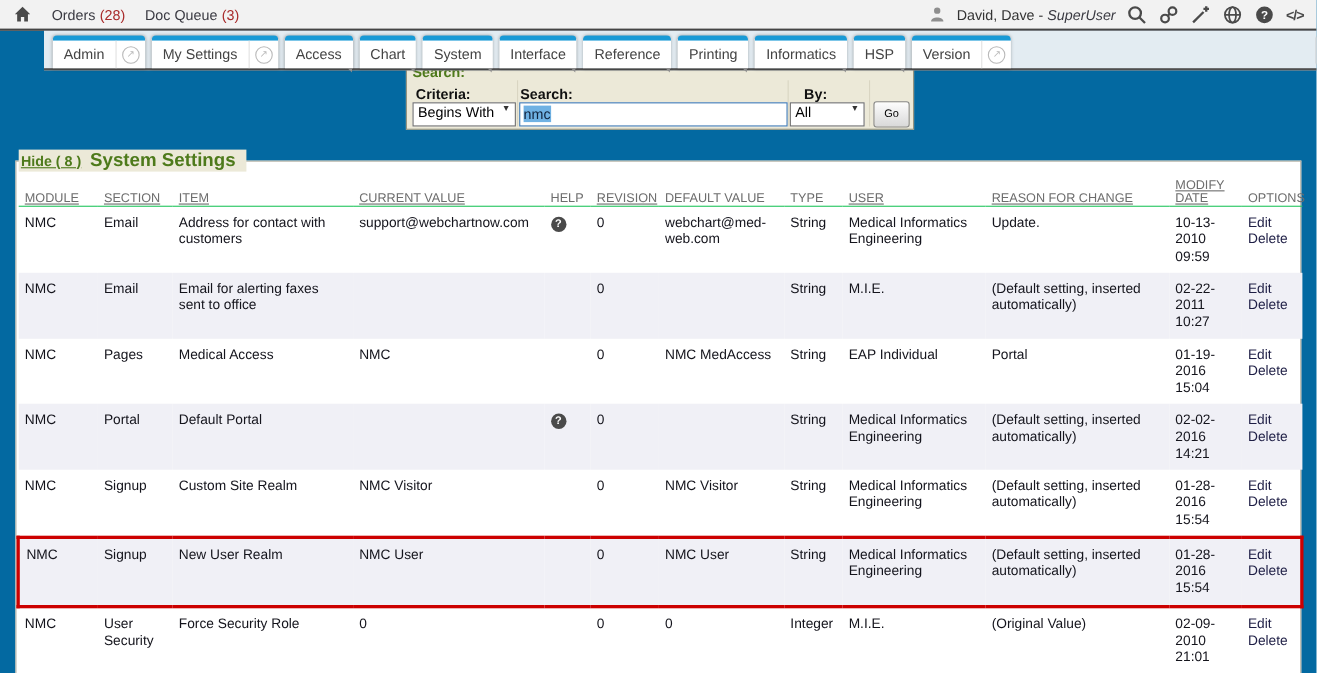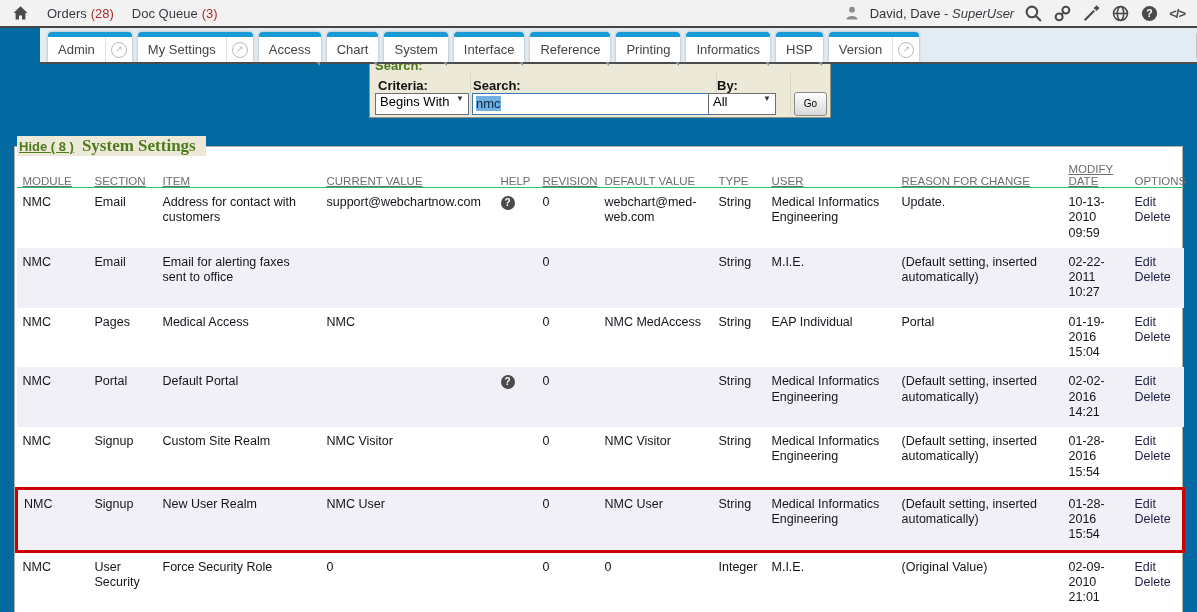--- a/index.html
+++ b/index.html
@@ -53,21 +53,21 @@
   .go-btn { position:absolute; top:34px; left:424px; width:33px; height:24px;
             background:linear-gradient(#fdfdfd,#d9d9d9); border:1px solid #8b8b8b; border-radius:3px;
             font-size:10px; color:#000; text-align:center; line-height:21px; cursor:pointer; }
 
   
   .settings-fieldset { position:absolute; left:14px; top:146px; width:1169px; height:480px;
                        background:#fff; border:1px solid #b3b1a4; border-bottom:none; }
   .fs-legend { position:absolute; top:-11px; left:2px; background:#ece9d8; padding:0 10px 0 2px;
                display:flex; align-items:baseline; gap:8px; white-space:nowrap; }
   .hide-link { color:#4e7a1b; font-weight:bold; font-size:13px; text-decoration:underline; cursor:pointer; }
-  .fs-title { color:#4e7a1b; font-weight:bold; font-size:17px;font-family:Liberation Serif, serif; }
+  .fs-title { color:#4e7a1b; font-weight:bold; font-size:17px; }
 
   .settings-table { width:1167px; border-collapse:collapse; margin-top:14px; table-layout:fixed; }
   .settings-table th { text-align:left; font-size:11.5px; color:#6d6d6d; font-weight:normal;
                        padding:2px 6px 0 6px; border-bottom:1px solid #22c55e; vertical-align:bottom; }
   .settings-table th.sortable { text-decoration:underline; cursor:pointer; }
   .settings-table td { padding:7px 6px; font-size:12.5px; color:#14141c; vertical-align:top;
                        line-height:1.22; word-wrap:break-word; }
   tr.alt td { background:#f0f0f6; }
   tr.highlight { border:3px solid #cc0000; }
   .opt-link { display:block; color:#1e1e45; cursor:pointer; }
@@ -195,29 +195,29 @@
     </div>
   </div>
 
   <div class="search-panel">
     <span class="search-legend">Search:</span>
     <div class="sp-sep" style="left:100px"></div>
     <div class="sp-sep" style="left:346px"></div>
     <div class="sp-sep" style="left:420px"></div>
     <span class="sp-label" style="left:8px">Criteria:</span>
     <span class="sp-label" style="left:103px">Search:</span>
-    <span class="sp-label" style="left:347px">By:</span>
+    <span class="sp-label" style="left:361px">By:</span>
     <div class="fselect" style="left:5px;width:94px">
       <span>Begins With</span>
       <span class="arr">▼</span>
     </div>
     <div class="sp-input">
       <span class="sel">nmc</span>
     </div>
-    <div class="fselect" style="left:338px;width:68px">
+    <div class="fselect" style="left:348px;width:68px">
       <span>All</span>
       <span class="arr">▼</span>
     </div>
     <div class="go-btn">Go</div>
   </div>
 
   <div class="settings-fieldset">
     <div class="fs-legend">
       <span class="hide-link">Hide ( 8 )</span>
       <span class="fs-title">System Settings</span>

